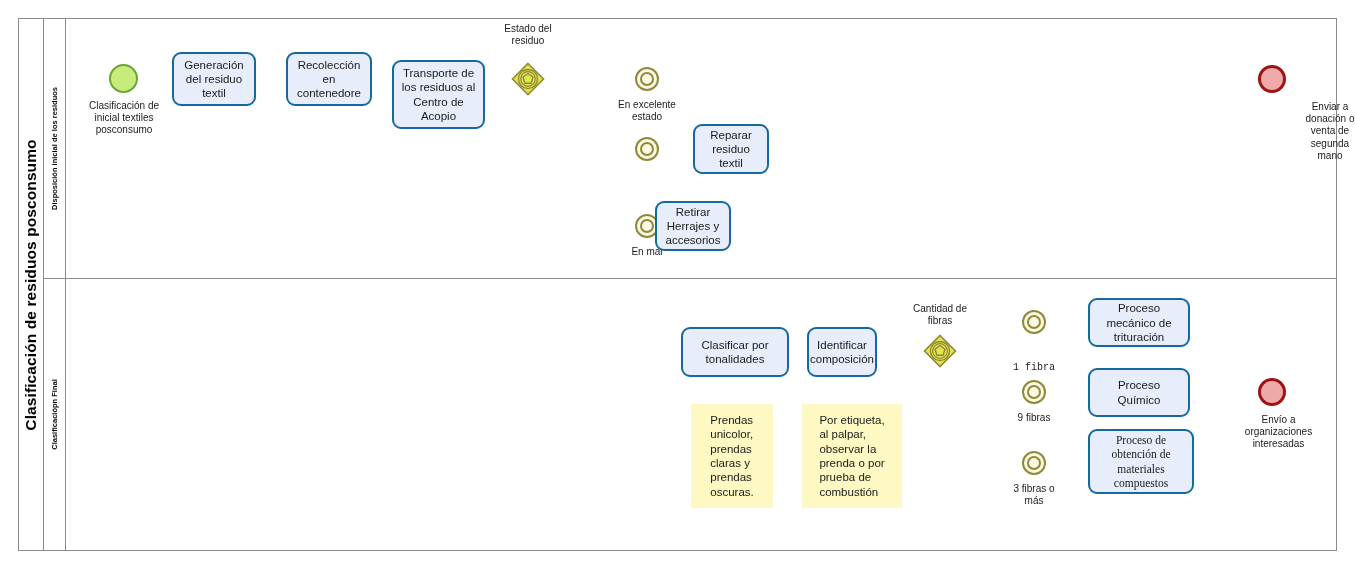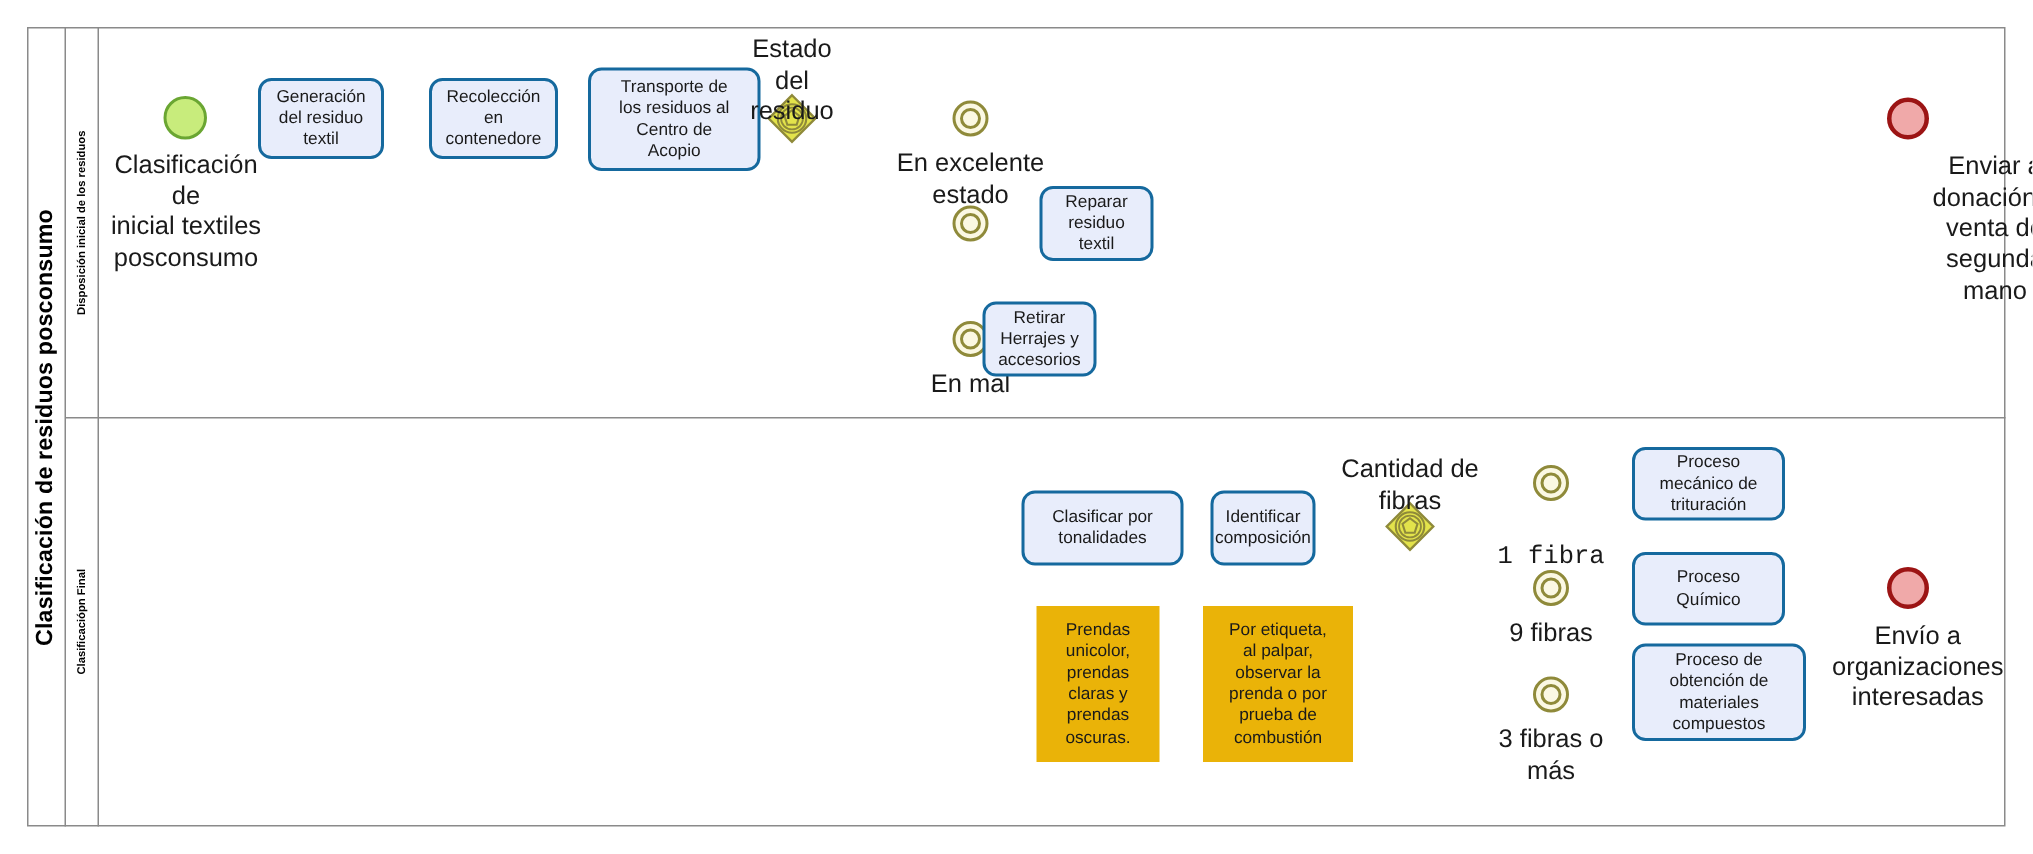--- a/index.html
+++ b/index.html
@@ -30,26 +30,26 @@
   .ev-end{background:#f0a9a9;border:3px solid #9c1414;}
   .ev-int{background:#fbf8e3;border:2px solid #8f8a3a;}
   .ev-int-inner{position:absolute;left:3px;top:3px;right:3px;bottom:3px;border-radius:50%;
         border:2px solid #8f8a3a;box-sizing:border-box;}
 
   
   .gw{position:absolute;}
   .gw svg{display:block;}
 
   
-  .anno{position:absolute;box-sizing:border-box;background:#eab308;
-        display:flex;align-items:center;justify-content:center;text-align:center;
+  .anno{position:absolute;box-sizing:border-box;background:#fef9c3;
+        display:flex;align-items:center;justify-content:center;text-align:left;
         font-size:11.5px;color:#1a1a1a;line-height:1.25;padding:2px 4px;}
 
   
-  .lbl{position:absolute;text-align:center;font-size:17px;color:#1a1a1a;line-height:1.22;}
+  .lbl{position:absolute;text-align:center;font-size:10px;color:#1a1a1a;line-height:1.22;}
 
   
   #wires{position:absolute;left:0;top:0;width:1355px;height:569px;pointer-events:none;}
 </style>
 </head>
 <body>
 
 <div id="canvas">
 
   <svg id="wires" viewBox="0 0 1355 569" xmlns="http://www.w3.org/2000/svg">
@@ -136,21 +136,21 @@
   <div class="lbl" style="left:68px;top:100px;width:112px;white-space:pre-line;">Clasificación de
 inicial textiles
 posconsumo</div>
 
   <div class="task" style="left:172px;top:52px;width:84px;height:54px;white-space:pre-line;">Generación
 del residuo
 textil</div>
   <div class="task" style="left:286px;top:52px;width:86px;height:54px;white-space:pre-line;">Recolección
 en
 contenedore</div>
-  <div class="task" style="left:392px;top:45px;width:115px;height:69px;white-space:pre-line;">Transporte de
+  <div class="task" style="left:392px;top:60px;width:93px;height:69px;white-space:pre-line;">Transporte de
 los residuos al
 Centro de
 Acopio</div>
 
   <div class="gw" style="left:511px;top:62px;">
     <svg width="34" height="34" viewBox="0 0 34 34">
       <polygon points="17,1.5 32.5,17 17,32.5 1.5,17" fill="#e3e34b" stroke="#8f8a3a" stroke-width="1.6"></polygon>
       <circle cx="17" cy="17" r="9.5" fill="none" stroke="#8f8a3a" stroke-width="1.4"></circle>
       <circle cx="17" cy="17" r="7.3" fill="none" stroke="#8f8a3a" stroke-width="1.2"></circle>
       <polygon points="17,11.5 22,15.2 20.1,21.2 13.9,21.2 12,15.2" fill="#e3e34b" stroke="#8f8a3a" stroke-width="1.4"></polygon>
@@ -232,21 +232,21 @@
     <div class="ev-int-inner"></div>
   </div>
   <div class="lbl" style="left:994px;top:483px;width:80px;white-space:pre-line;">3 fibras o
 más</div>
 
   <div class="task" style="left:1088px;top:298px;width:102px;height:49px;white-space:pre-line;">Proceso
 mecánico de
 trituración</div>
   <div class="task" style="left:1088px;top:368px;width:102px;height:49px;white-space:pre-line;">Proceso
 Químico</div>
-  <div class="task" style="left:1088px;top:429px;width:116px;height:65px;white-space:pre-line;">Proceso de
+  <div class="task" style="left:1088px;top:429px;width:106px;height:65px;white-space:pre-line;font-family:Liberation Serif, serif;">Proceso de
 obtención de
 materiales
 compuestos</div>
 
   <div class="ev ev-end" style="left:1258px;top:378px;width:28px;height:28px;"></div>
   <div class="lbl" style="left:1216px;top:414px;width:125px;white-space:pre-line;">Envío a
 organizaciones
 interesadas</div>
 
 </div>

